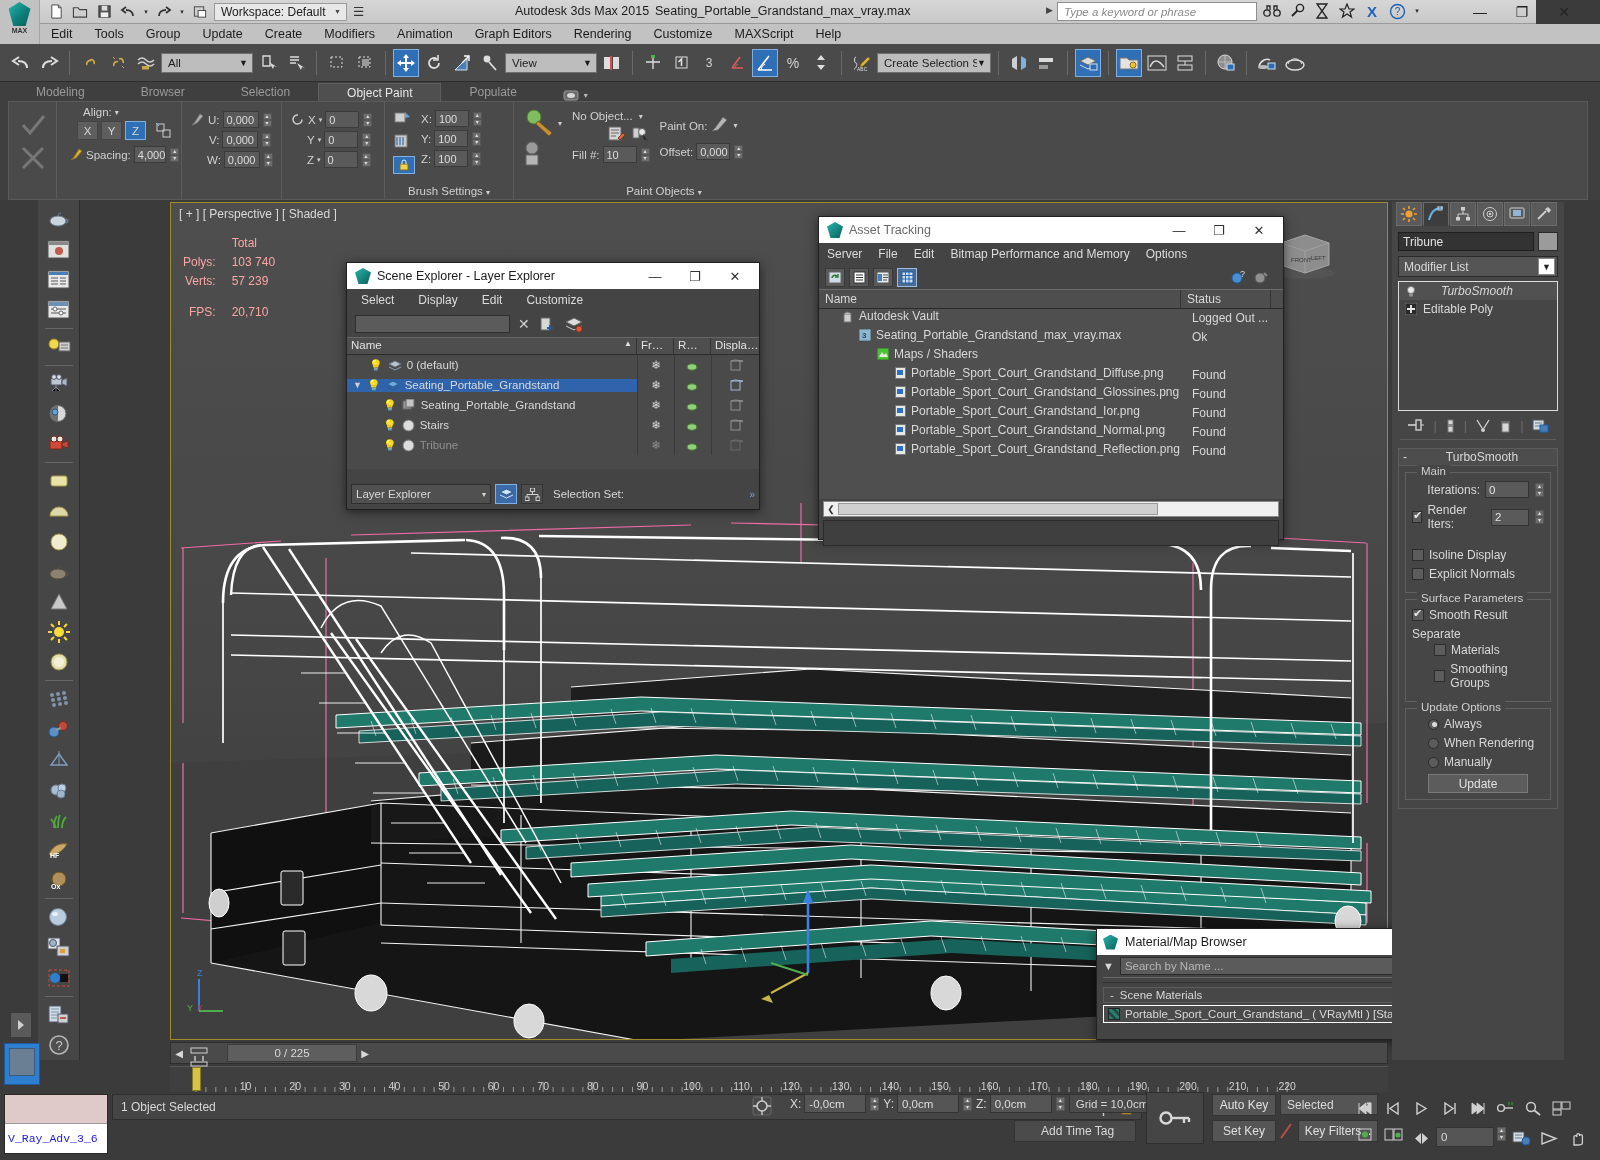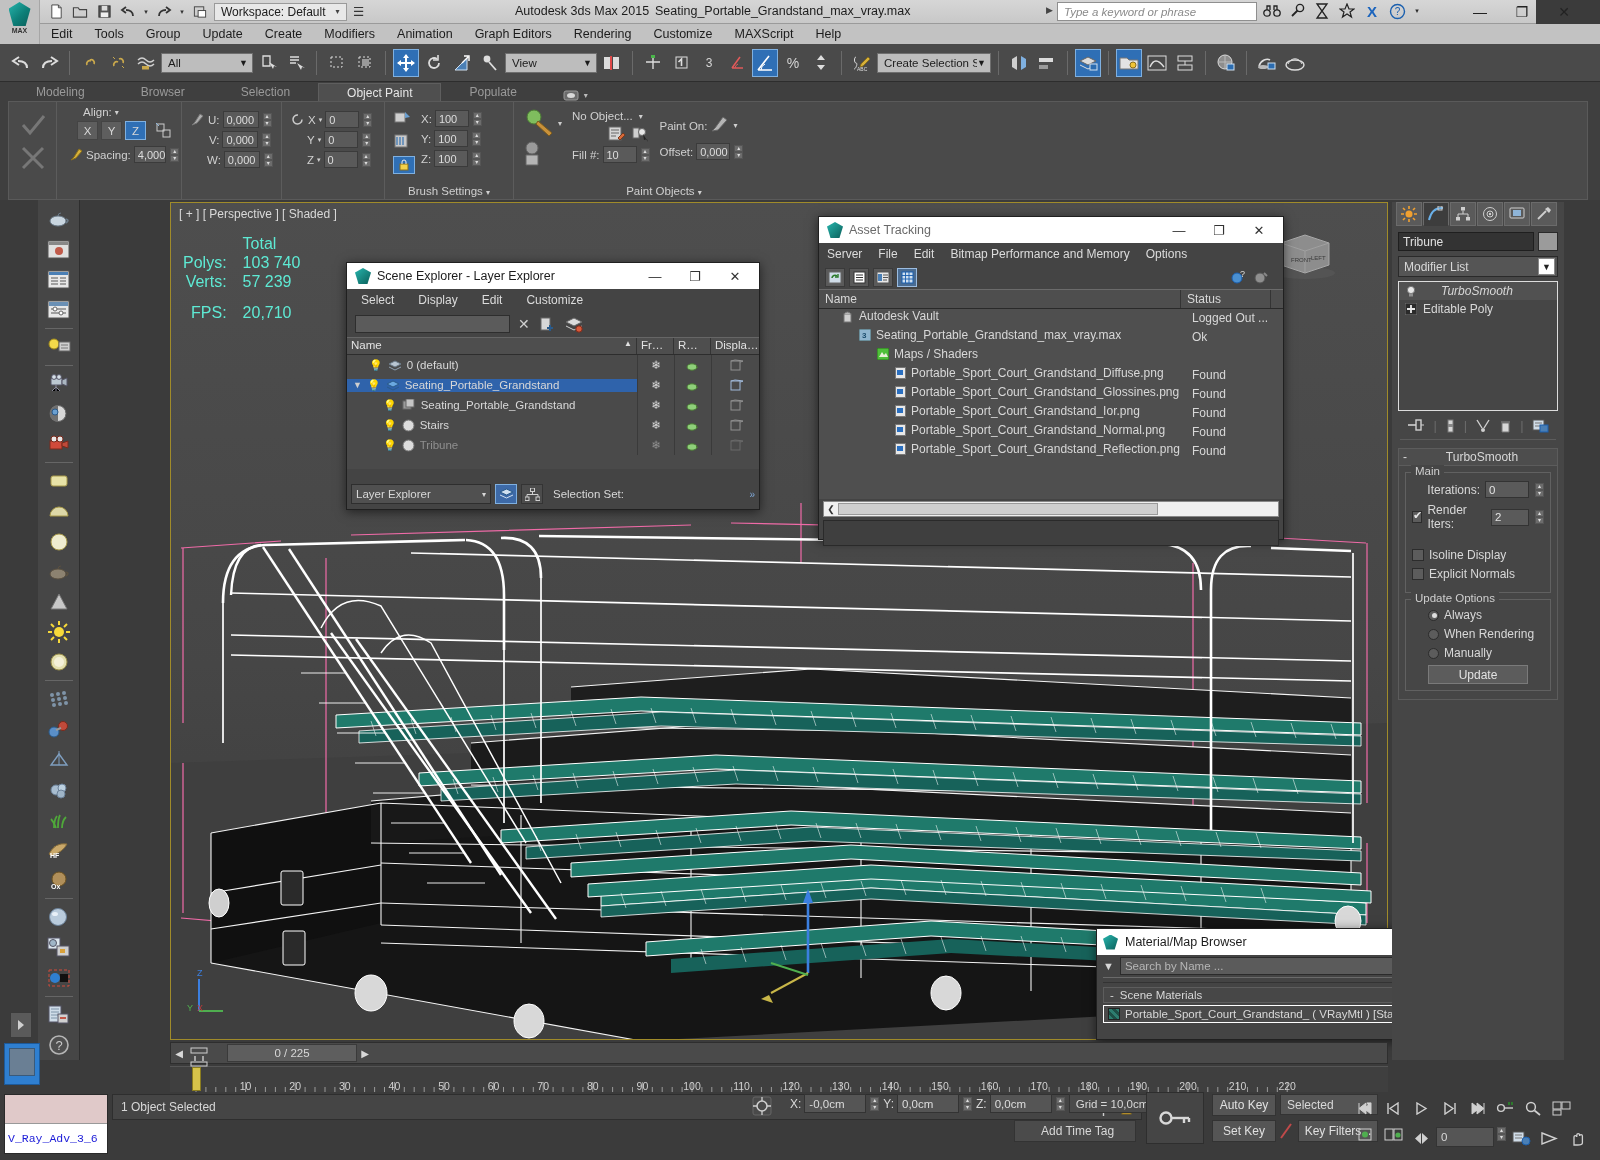--- a/index.html
+++ b/index.html
@@ -107,21 +107,21 @@
   .lbsep { width:28px; height:1px; background:#666; margin:3px 0; }
   .leftedge { position:absolute; left:0; top:200px; width:38px; height:860px; background:#3b3b3b;}
 
   
   .viewport {
     position:absolute; left:170px; top:202px; width:1218px; height:838px;
     background:#484848; border:1px solid #a08b2a; overflow:hidden;
   }
   .vp-label { position:absolute; left:8px; top:4px; font-size:12px; color:#d9d9d9;}
   .vp-stats { position:absolute; left:10px; top:30px; font-size:12px; color:#c8a22a; line-height:17px;}
-  .vp-stats table td { font-size:16px; color:#5eead4; padding-right:14px;}
+  .vp-stats table td { font-size:12px; color:#fca5a5; padding-right:14px;}
   .vp-stats td.k { text-align:right; }
   .axis { position:absolute; left:14px; bottom:26px; width:44px; height:48px; }
   .navcube { position:absolute; right:44px; top:22px; width:76px; height:56px; }
 
   
   .dlg { position:absolute; background:#444; border:1px solid #202020; box-shadow:0 2px 10px rgba(0,0,0,.55); }
   .dlg-title { height:26px; background:#fff; display:flex; align-items:center; padding:0 4px; color:#1c1c1c; font-size:12.5px;}
   .dlg-title .dicon { width:16px;height:16px;margin:0 6px 0 4px;
        background:linear-gradient(135deg,#27b5ad,#0a5f5a);
        clip-path:polygon(50% 0,100% 28%,78% 100%,22% 100%,0 28%);}
@@ -190,21 +190,21 @@
                     justify-content:center;font-size:9px;border:1px solid #888;}
   .cp-stack { margin:4px 6px 0 6px; height:130px; background:#464646; border:1px solid #ddd; }
   .stack-row { height:18px; display:flex; align-items:center; gap:6px; padding-left:6px; font-size:12px;}
   .stack-row.r1 { background:#515151; font-style:italic; }
   .cp-stackbtns { display:flex; align-items:center; justify-content:center; gap:8px; margin-top:7px; font-size:13px;}
   .rollup { margin:8px 6px 0 6px; border:1px solid #5c5c5c; background:#464646; }
   .rollup-hdr { height:17px; background:#4d4d4d; display:flex; align-items:center; font-size:12px; padding-left:4px;
                 border-bottom:1px solid #5c5c5c;}
   .rollup-hdr .t { flex:1; text-align:center;}
   .fieldset { margin:6px 6px 2px 6px; border:1px solid #616161; padding:6px 6px 6px 6px; position:relative;}
-  .fieldset > .leg { position:absolute; top:-8px; left:5px; background:#464646; padding:0 4px; font-size:11.5px; color:#cfcfcf;}
+  .fieldset > .leg { position:absolute; top:-8px; left:11px; background:#464646; padding:0 4px; font-size:11.5px; color:#cfcfcf;}
   .row { display:flex; align-items:center; gap:5px; margin-bottom:5px; font-size:12px;}
   .row.right { justify-content:flex-end; }
   .chk { width:12px;height:12px;background:#5c5c5c;border:1px solid #2c2c2c; position:relative;}
   .chk.on::after { content:"✔"; position:absolute; left:0; top:-3px; font-size:11px; color:#e6e6e6;}
   .rad { width:11px;height:11px;border-radius:50%;background:#5c5c5c;border:1px solid #2c2c2c;position:relative;}
   .rad.on::after { content:""; position:absolute; left:2.5px; top:2.5px; width:5px;height:5px;border-radius:50%;background:#ddd;}
   .numin { width:44px;height:17px;background:#5a5a5a;border:1px solid #333;color:#e2e2e2;font-size:11.5px;
            display:flex;align-items:center;padding-left:3px;}
   .btnflat { height:19px;background:#5c5c5c;border:1px solid #7a7a7a;display:flex;align-items:center;
              justify-content:center;font-size:12px;color:#e2e2e2;}
@@ -1880,20 +1880,38 @@
         <div class="row" style="margin-top:17px">
           <span class="chk"></span>
           <span>Isoline Display</span>
         </div>
         <div class="row">
           <span class="chk"></span>
           <span>Explicit Normals</span>
         </div>
       </div>
 
+      <div class="fieldset">
+        <span class="leg">Surface Parameters</span>
+        <div class="row" style="margin-top:2px">
+          <span class="chk on"></span>
+          <span>Smooth Result</span>
+        </div>
+        <div class="row" style="margin-bottom:2px">
+          <span>Separate</span>
+        </div>
+        <div class="row" style="padding-left:22px">
+          <span class="chk"></span>
+          <span>Materials</span>
+        </div>
+        <div class="row" style="padding-left:22px">
+          <span class="chk"></span>
+          <span>Smoothing Groups</span>
+        </div>
+      </div>
 
       <div class="fieldset" style="margin-bottom:8px">
         <span class="leg">Update Options</span>
         <div class="row" style="padding-left:16px;margin-top:2px">
           <span class="rad on"></span>
           <span>Always</span>
         </div>
         <div class="row" style="padding-left:16px">
           <span class="rad"></span>
           <span>When Rendering</span>

